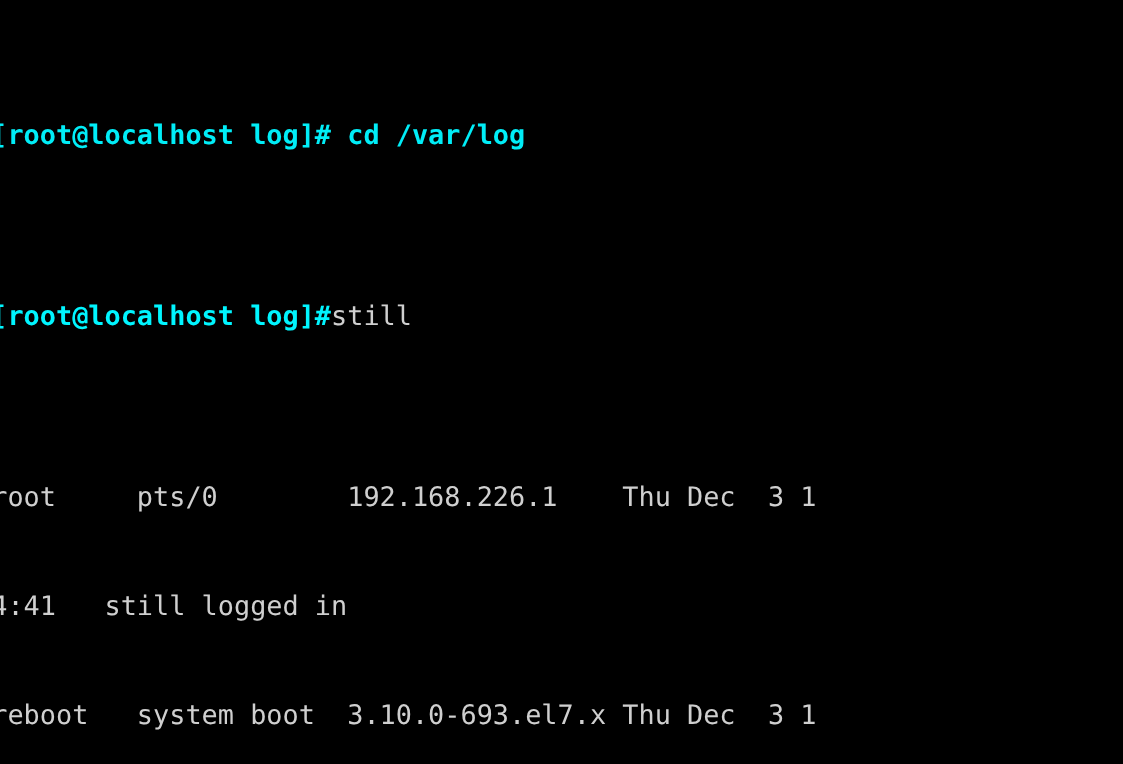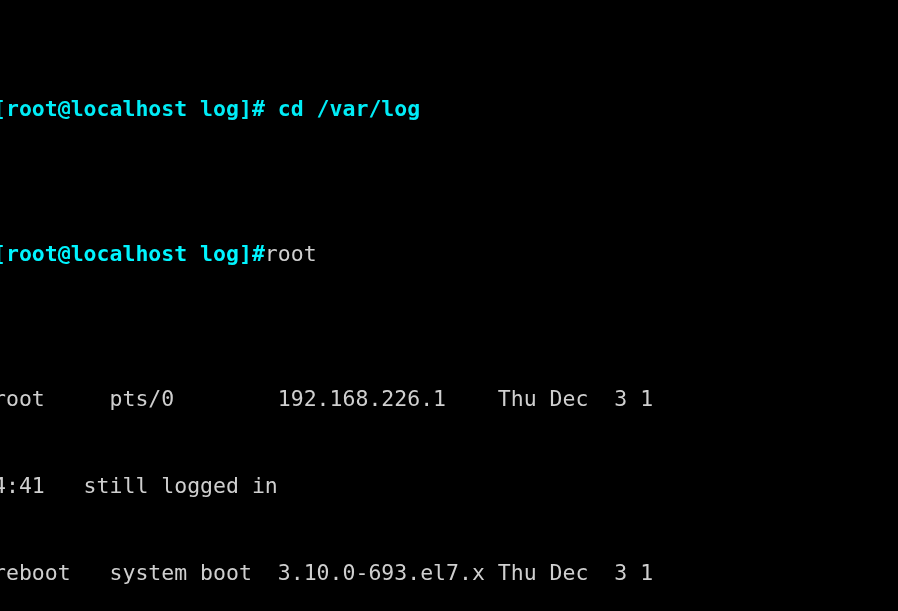--- a/index.html
+++ b/index.html
@@ -65,21 +65,21 @@
 </head>
 <body>
 
 <div id="terminal">
   <div id="screen">
 
     
     <div class="ghost-line">[root@localhost log]# cd /var/log</div>
 
     
-    <div class="line"><span class="prompt">[root@localhost log]#</span><span class="cmd">root</span></div>
+    <div class="line"><span class="prompt">[root@localhost log]#</span><span class="cmd">still</span></div>
 
     
     <div class="line">root     pts/0        192.168.226.1    Thu Dec  3 1</div>
     <div class="line">4:41   still logged in</div>
     <div class="line">reboot   system boot  3.10.0-693.el7.x Thu Dec  3 1</div>
     
     
     
     
     

